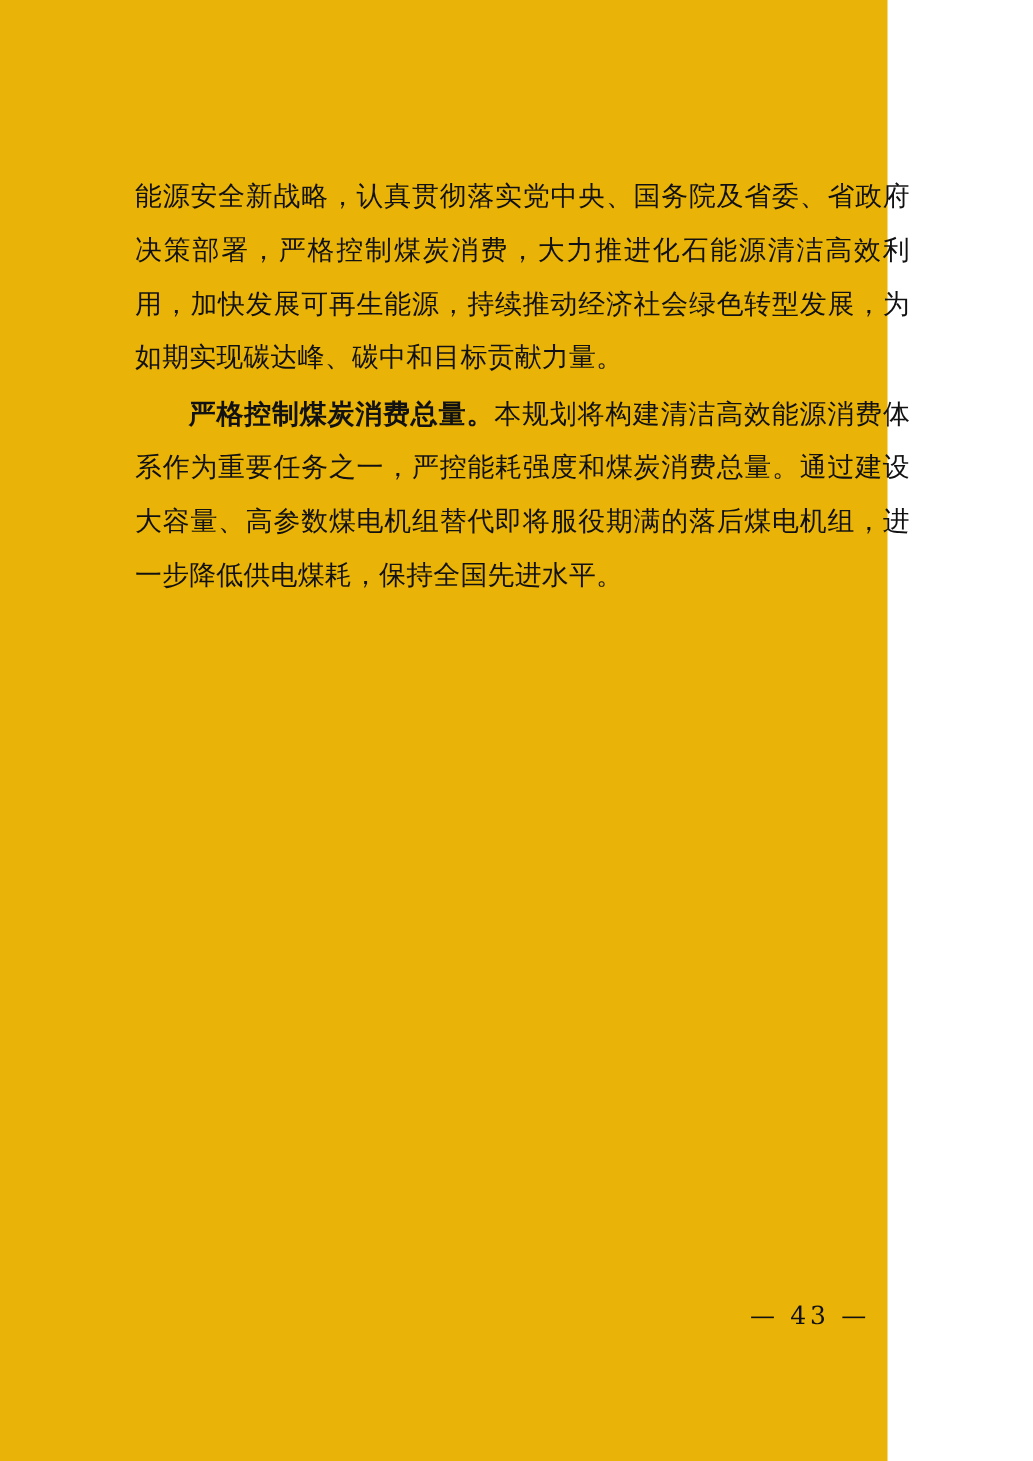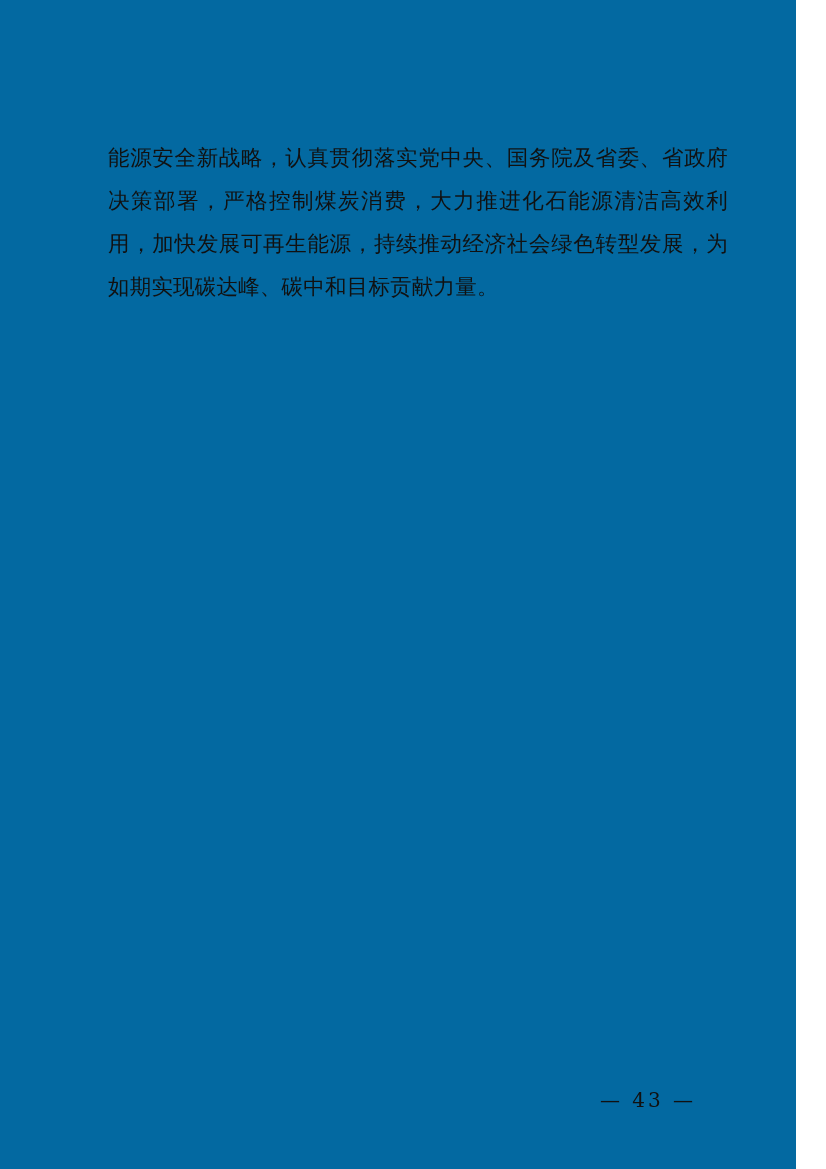--- a/index.html
+++ b/index.html
@@ -12,23 +12,23 @@
     height: 1169px;
     font-family: "DejaVu Serif", "Liberation Serif", serif;
     color: #111111;
     position: relative;
     overflow: hidden;
   }
   .page {
     position: absolute;
     left: 0;
     top: 0;
-    width: 796px;
+    width: 710px;
     height: 1169px;
-    background: #0369a1;
+    background: #eab308;
   }
   .content {
     position: absolute;
     left: 108px;
     top: 136px;
     width: 620px;
   }
   .para {
     font-size: 21.5px;
     line-height: 43px;
@@ -39,21 +39,21 @@
   }
   .para.indent {
     text-indent: 2em;
   }
   .lead {
     font-weight: bold;
   }
   .page-number {
     position: absolute;
     left: 0;
-    top: 1088px;
+    top: 1040px;
     width: 826px;
     text-align: center;
     font-size: 20px;
     font-family: "DejaVu Serif", "Liberation Serif", serif;
     color: #111111;
     padding-right: 0px;
   }
   .page-number-inner {
     display: inline-block;
     margin-left: 470px;
@@ -64,20 +64,23 @@
 <body>
 
 <div class="page">
   <div class="content">
 
     <p class="para">
       <span>能源安全新战略，认真贯彻落实党中央、国务院及省委、省政府决策部署，严格控制煤炭消费，大力推进化石能源清洁高效利用，加快发展可再生能源，持续推动经济社会绿色转型发展，为如期实现碳达峰、碳中和目标贡献力量。</span>
     </p>
 
 
+    <p class="para indent">
+      <span class="lead">严格控制煤炭消费总量。</span><span>本规划将构建清洁高效能源消费体系作为重要任务之一，严控能耗强度和煤炭消费总量。通过建设大容量、高参数煤电机组替代即将服役期满的落后煤电机组，进一步降低供电煤耗，保持全国先进水平。</span>
+    </p>
 
 
   </div>
 
   <div class="page-number">
     <span class="page-number-inner">— 43 —</span>
   </div>
 </div>
 
 </body></html>

